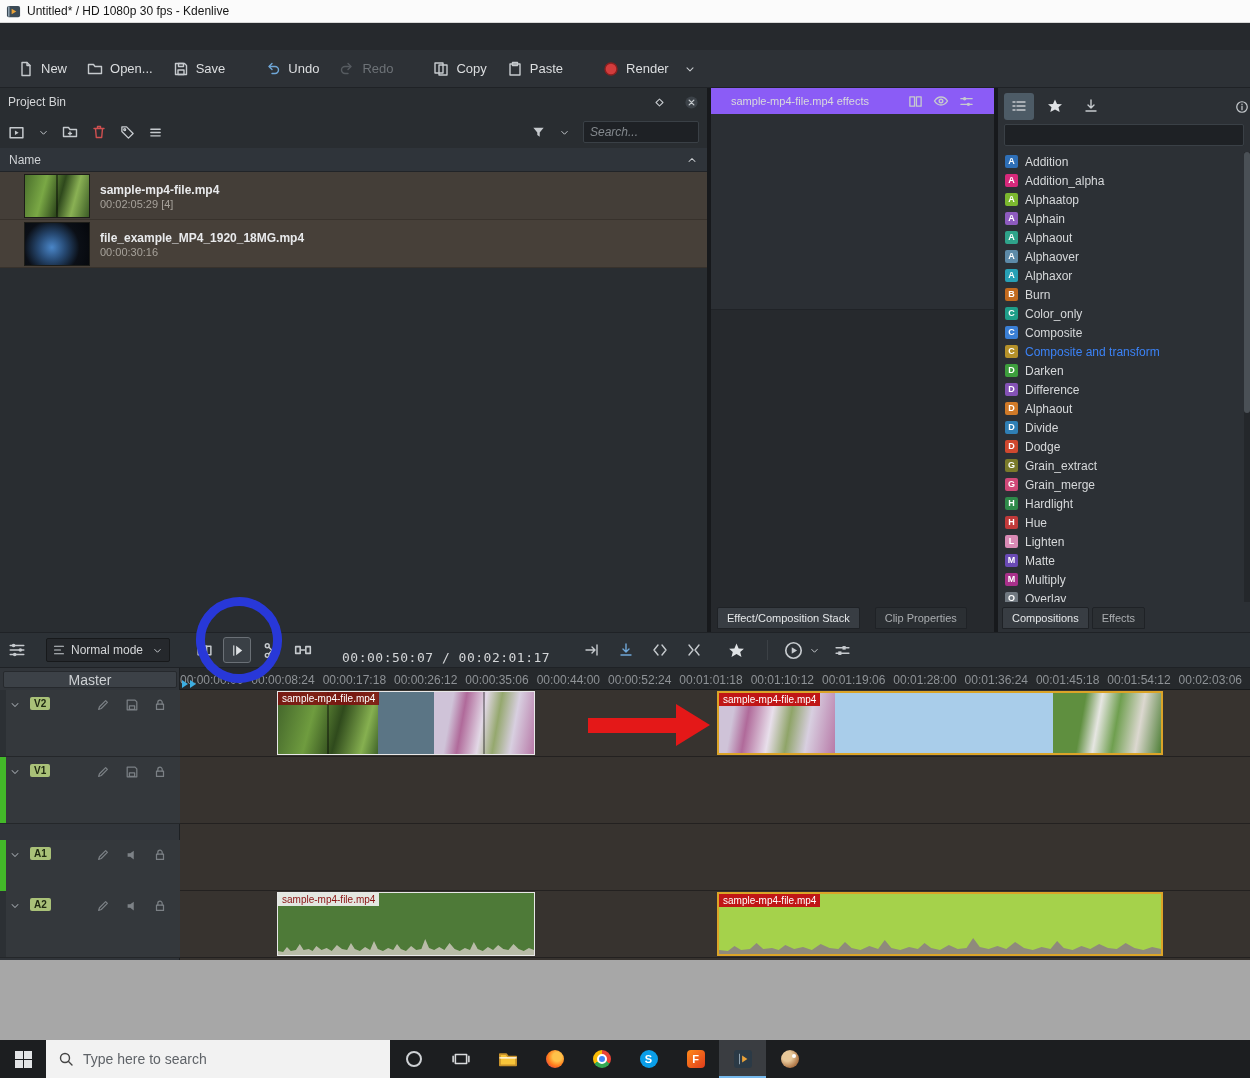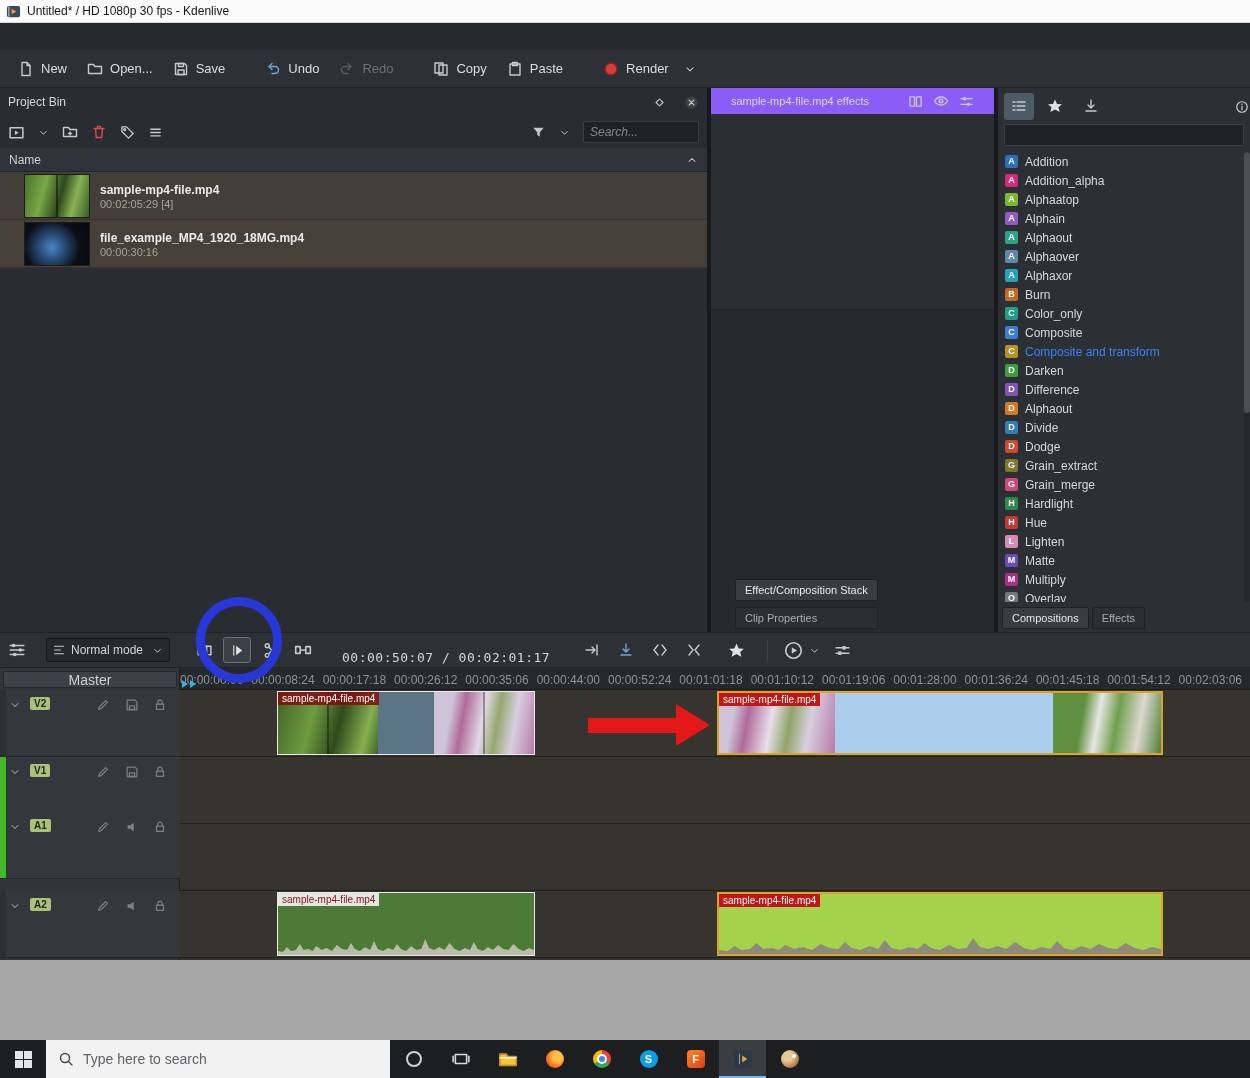--- a/index.html
+++ b/index.html
@@ -57,21 +57,21 @@
   [data-thumb="earth"] { background:
     radial-gradient(circle at 42% 58%, #4a86c8 0%, #274a74 30%, #0b0f16 62%, #05070b 100%); }
   .bin-clip-name { font-size:12px; font-weight:bold; color:#e9eaec; line-height:16px; }
   .bin-clip-duration { font-size:11px; color:#a7a29b; }
 
   
   .fx-panel { position:absolute; left:711px; top:88px; width:283px; height:544px; background:#26292d; }
   .fx-header { height:26px; background:#8b5cf6; display:flex; align-items:center; gap:10px; padding:0 20px; }
   .fx-title { font-size:11px; color:#d8dadc; flex:1; white-space:nowrap; overflow:hidden; }
   .fx-body-top { position:absolute; top:26px; left:0; right:0; height:196px; background:#2b2f34; border-bottom:1px solid #202327; }
-  .fx-tabs { position:absolute; bottom:3px; left:24px; display:flex; gap:6px;flex-direction:column; }
+  .fx-tabs { position:absolute; bottom:3px; left:6px; display:flex; gap:15px; }
   .tab { font-size:11px; color:#aaadb0; background:#2b2f33; padding:4px 9px; border:1px solid #1f2226; border-radius:2px 2px 0 0; }
   .tab.active { background:#383d43; color:#e6e8ea; }
 
   
   .comp-panel { position:absolute; left:998px; top:88px; width:252px; height:544px; background:#2c3035; overflow:hidden; }
   .comp-toolbar { height:36px; display:flex; align-items:center; gap:6px; padding:4px 6px; }
   .icon-btn { width:30px; height:27px; display:flex; align-items:center; justify-content:center; border-radius:3px; }
   .icon-btn.active { background:#4d5b66; }
   .comp-search { display:block; width:240px; margin:0 6px; }
   .comp-list { position:absolute; top:64px; left:2px; right:8px; bottom:30px; overflow:hidden; }
@@ -751,21 +751,21 @@
         </span>
       <span class="i th-icon3">
           <svg width="14" height="14" viewBox="0 0 16 16" style="stroke:#7b8085">
             <rect x="4" y="7" width="8" height="6"></rect>
             <path d="M5.5 7V5a2.5 2.5 0 0 1 5 0v2"></path>
           </svg>
         </span>
     </div>
     <div class="track-lane" style="top:89px"></div>
 
-    <div class="track-head" style="top:144px">
+    <div class="track-head" style="top:172px">
       <span class="target-zone active"></span>
       <span class="i th-chevron">
           <svg width="12" height="12" viewBox="0 0 16 16" style="stroke:#9aa0a5">
             <path d="M4 6l4 4 4-4"></path>
           </svg>
         </span>
       <span class="track-badge">A1</span>
       <span class="i th-icon1">
           <svg width="14" height="14" viewBox="0 0 16 16" style="stroke:#7b8085">
             <path d="M3 13l1-3 7-7 2 2-7 7z"></path>

